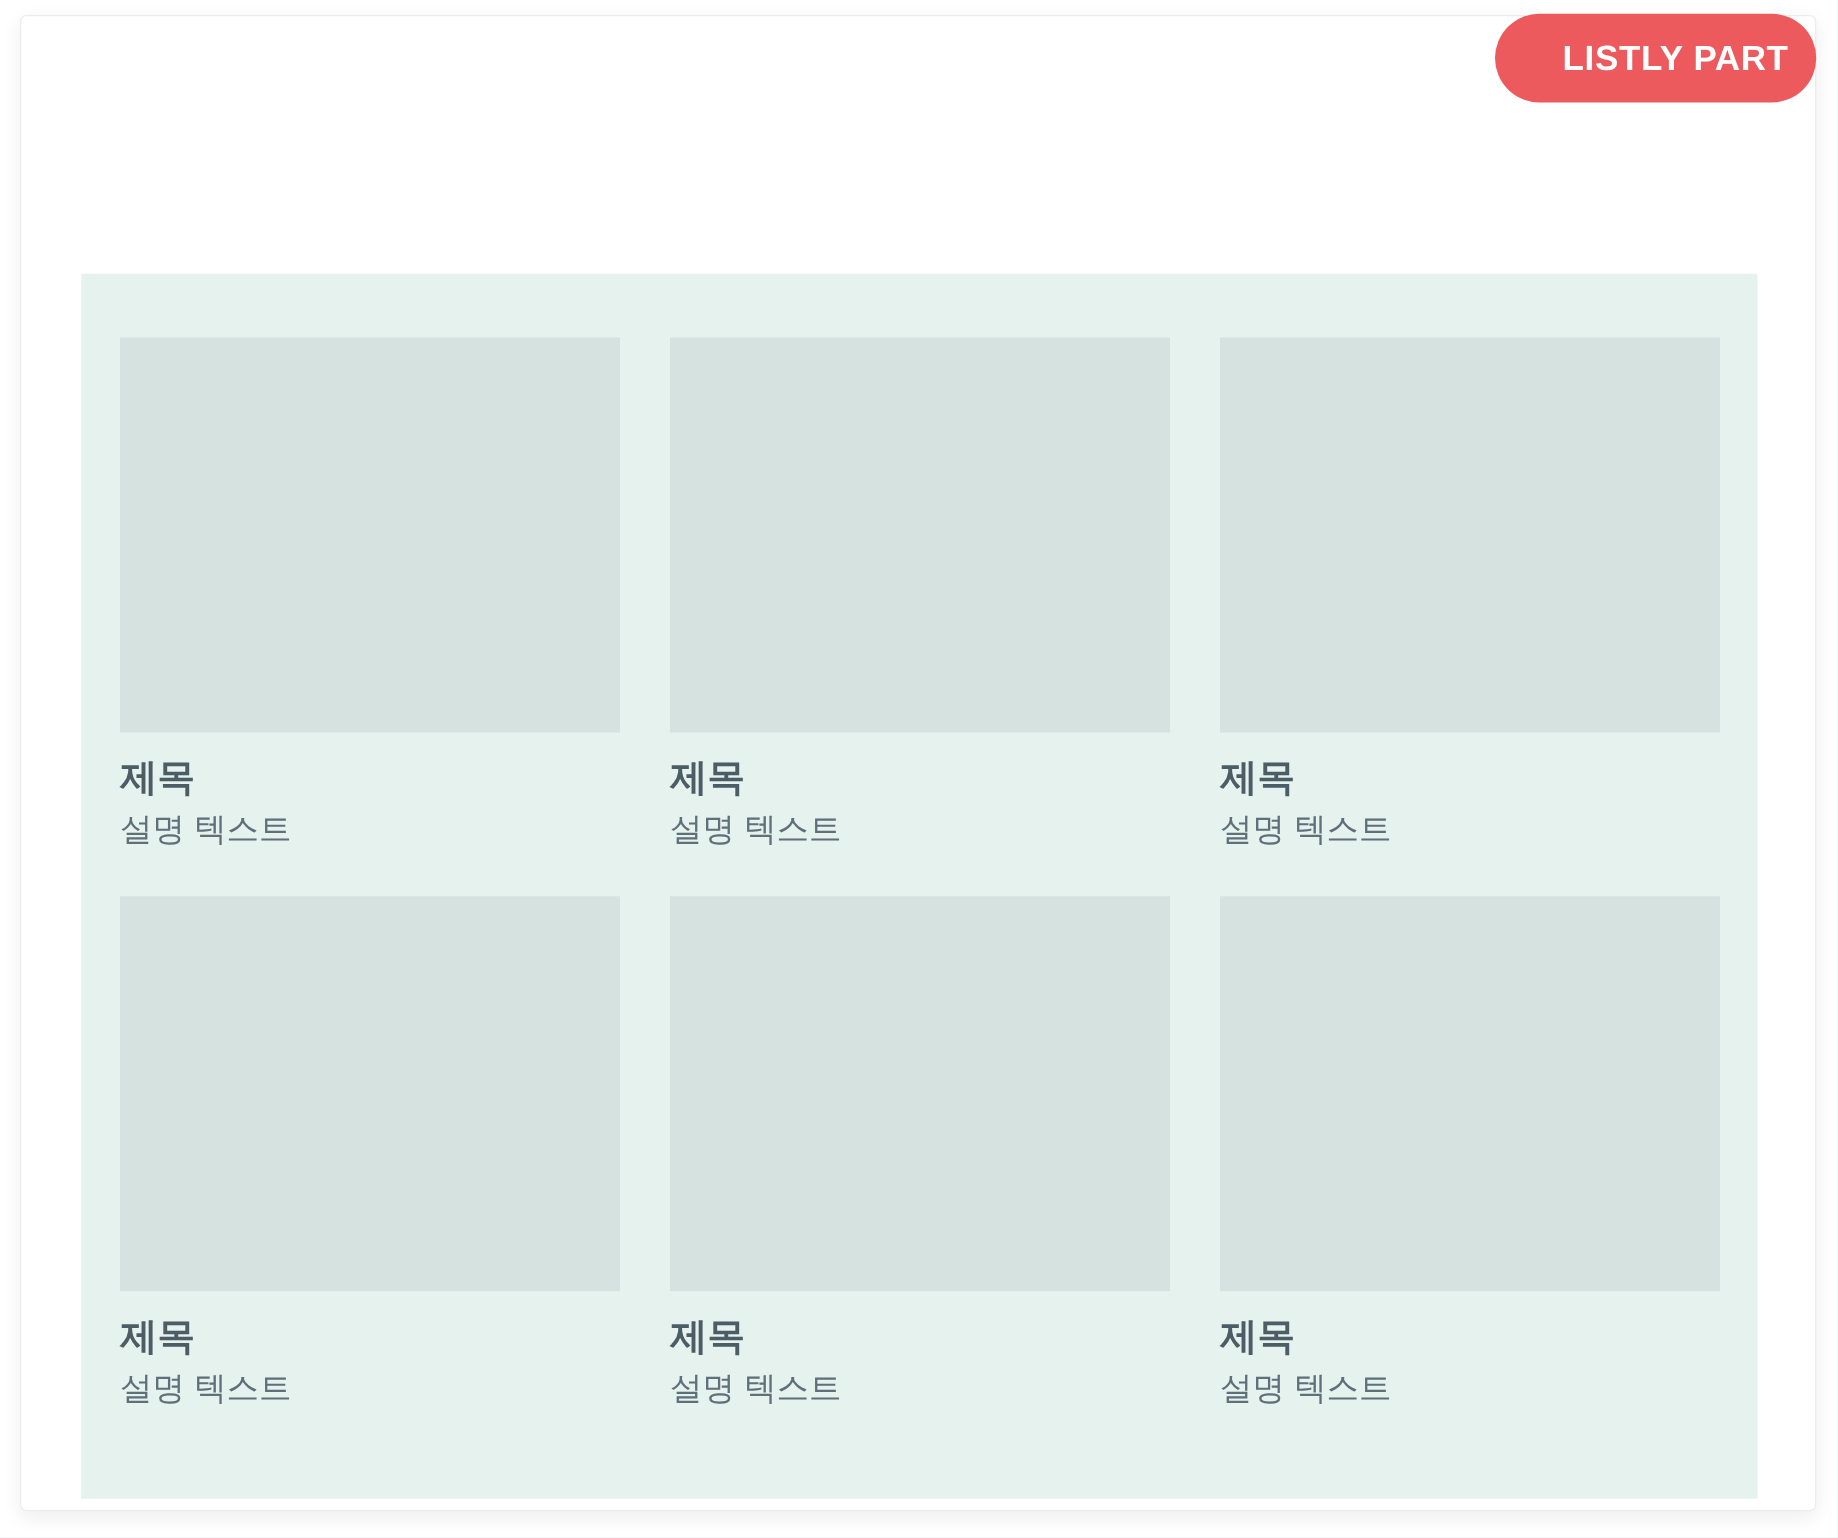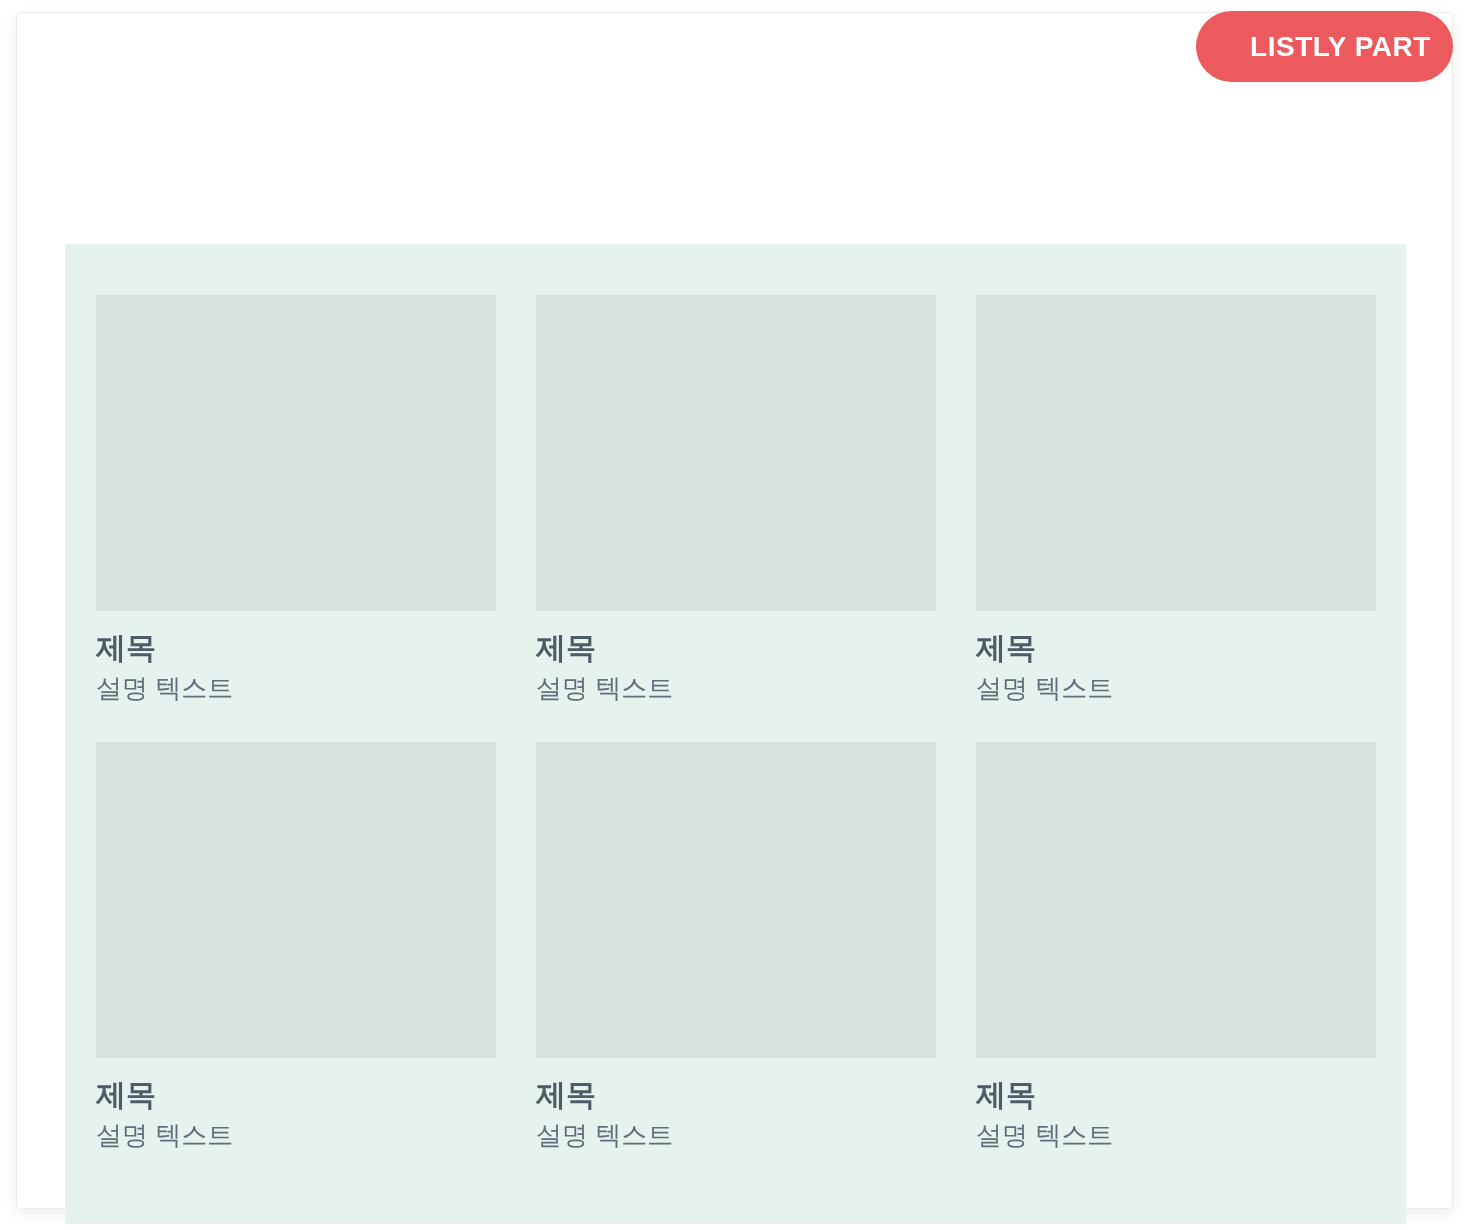--- a/index.html
+++ b/index.html
@@ -29,21 +29,21 @@
   }
   .badge-label {
     color: var(--badge-text, #ffffff);
     font-size: 28px;
     font-weight: bold;
     letter-spacing: 0.5px;
     margin-left: 32px;
   }
   .panel {
     position: absolute;
-    left: 48px; top: 231px;
+    left: 48px; top: 206px;
     width: 1341px; height: 980px;
     background: var(--panel-bg, #e6f2ee);
   }
   .grid {
     display: grid;
     grid-template-columns: repeat(3, 400px);
     column-gap: 40px;
     row-gap: 38px;
     padding: 51px 30px 0 31px;
   }

